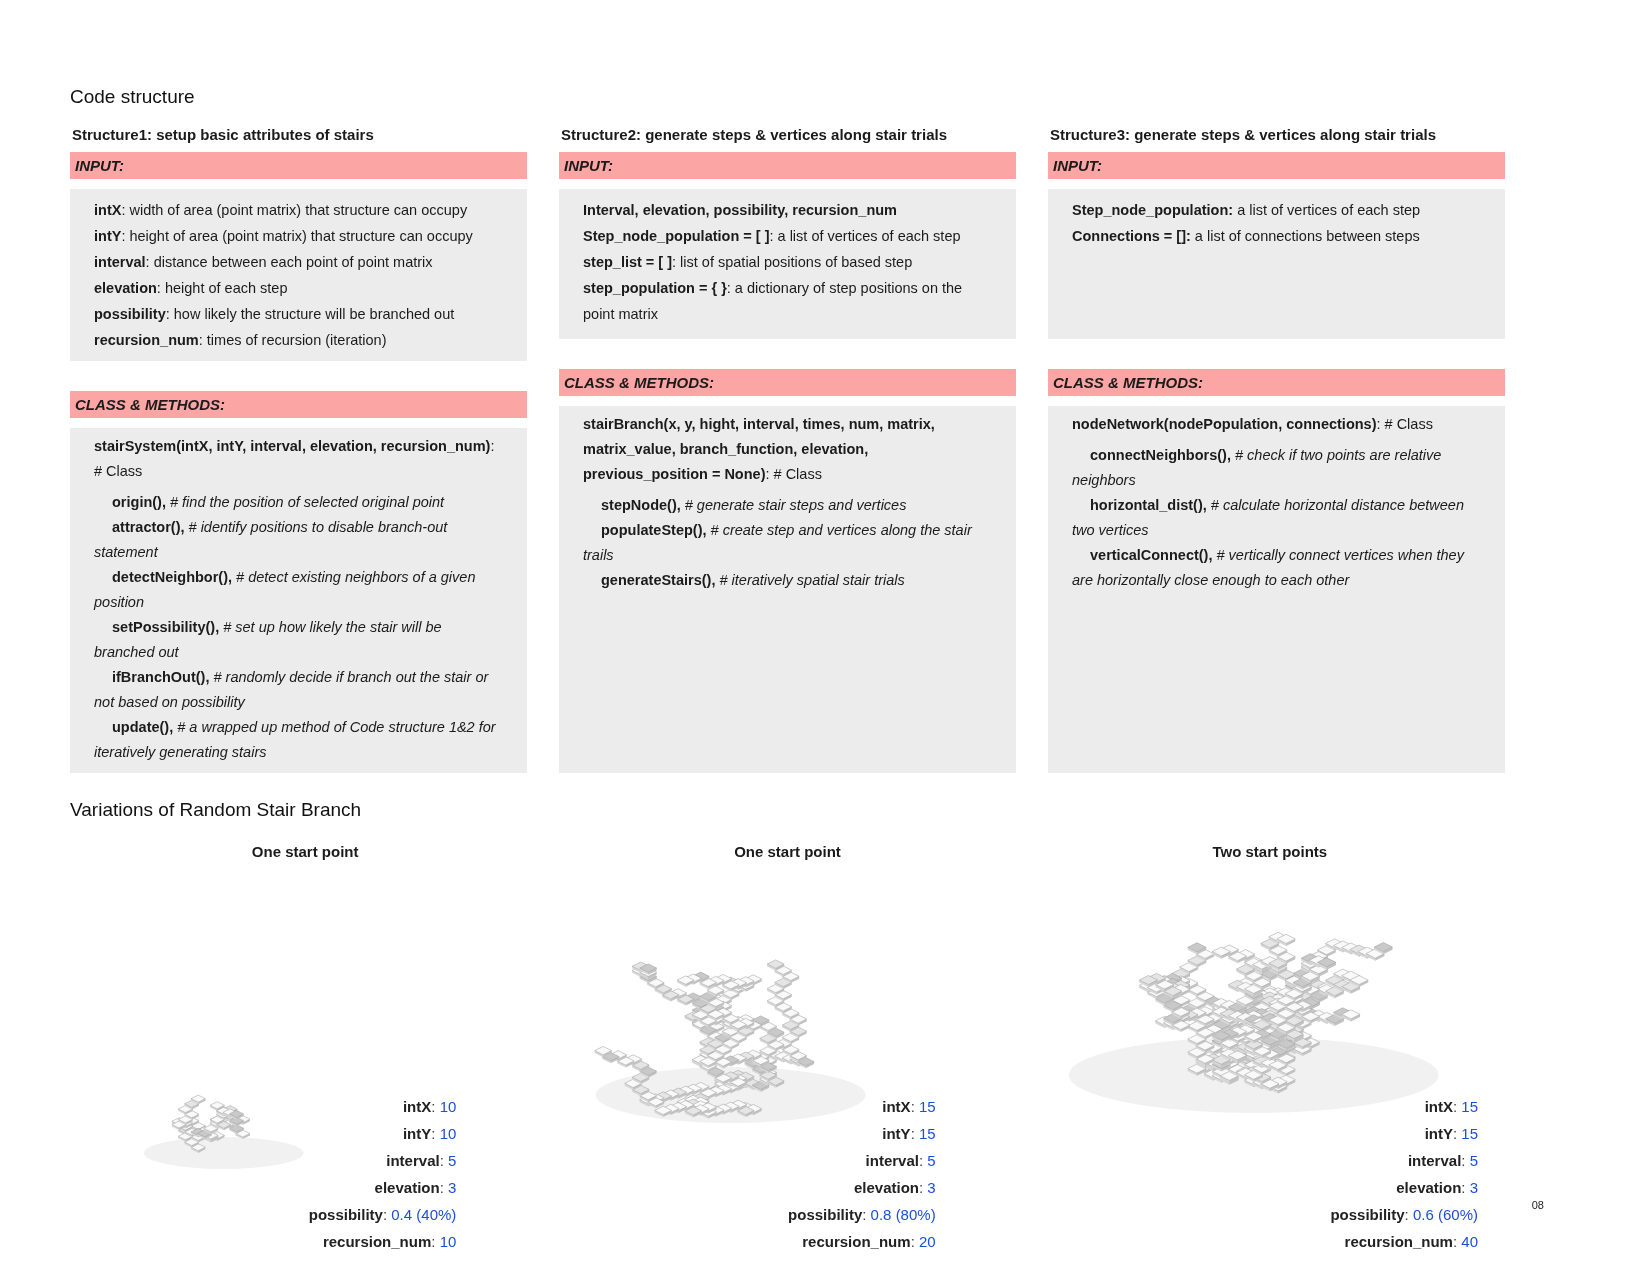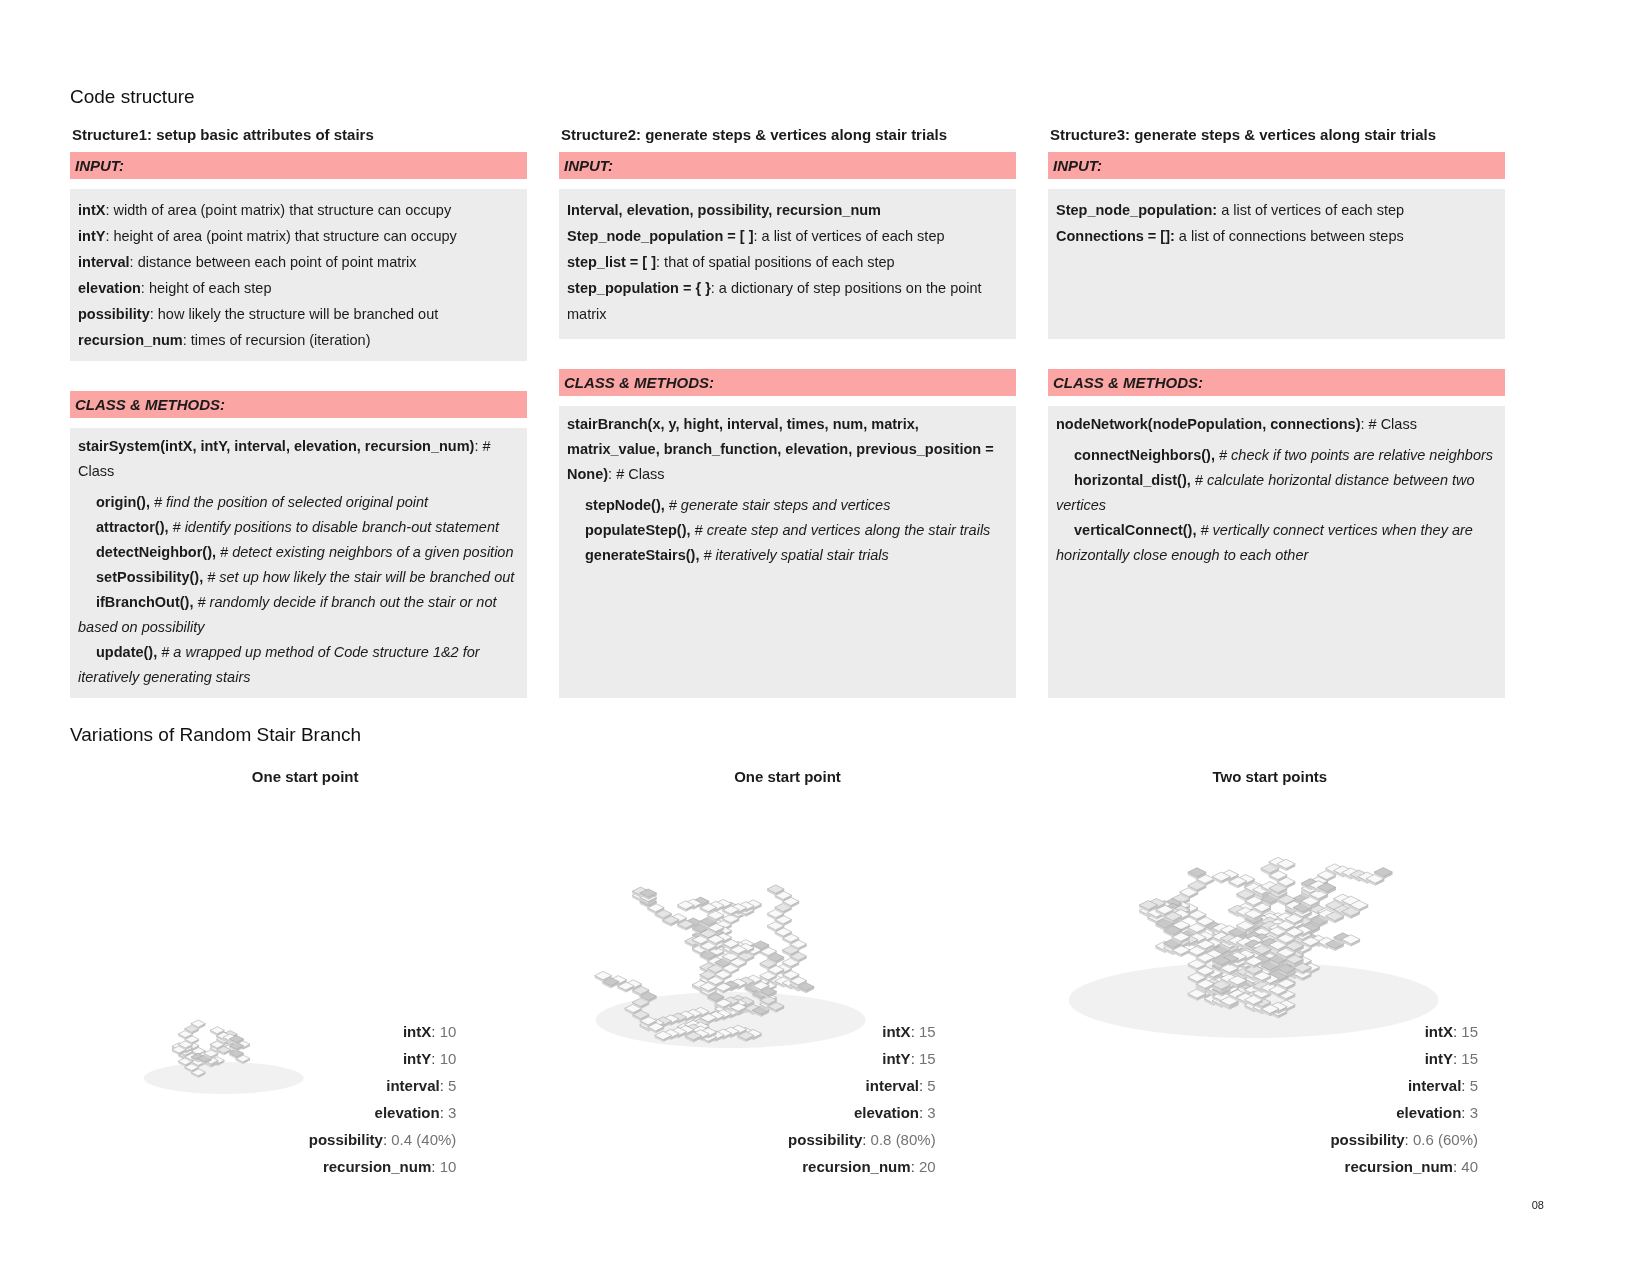--- a/index.html
+++ b/index.html
@@ -41,21 +41,21 @@
   .band-label {
     background: #fca5a5;
     font-style: italic;
     font-weight: 700;
     font-size: 15px;
     padding: 5px 5px;
     margin-bottom: 10px;
   }
   .band-content {
     background: #ececec;
-    padding: 8px 8px;
+    padding: 8px 24px;
     font-size: 14.5px;
     line-height: 26px;
   }
   .input-content { min-height: 150px; }
   .spacer { height: 30px; }
   .methods-content { flex: 1; line-height: 25px; padding-top: 6px; }
   .input-line b, .class-line b, .method-line b { font-weight: 700; }
   .method-line { text-indent: 18px; }
   .method-line i { font-style: italic; font-weight: 400; }
   .class-line { margin-bottom: 6px; }
@@ -85,21 +85,21 @@
     text-align: right;
     font-size: 15px;
     line-height: 27px;
     z-index: 2;
   }
   .variation-cell:nth-child(1) .params { right: 84px; }
   .variation-cell:nth-child(2) .params { right: 87px; }
   .variation-cell:nth-child(3) .params { right: 27px; }
   .param-label { font-weight: 700; color: #222; }
   .param-label::after { content: ": "; font-weight: 400; color: #444; white-space: pre; }
-  .param-value { color: #737373; }
+  .param-value { color: #1d4ed8; }
 
   .page-number {
     position: absolute;
     right: 106px;
     bottom: 64px;
     font-size: 11px;
     color: #222;
   }
 </style>
 </head>
@@ -134,21 +134,21 @@
         <p class="method-line"><b>update(),</b> <i># a wrapped up method of Code structure 1&amp;2 for iteratively generating stairs</i></p>
       </div>
     </section>
 
     <section class="structure-col">
       <h3 class="structure-title">Structure2: generate steps &amp; vertices along stair trials</h3>
       <div class="band-label">INPUT:</div>
       <div class="band-content input-content">
         <p class="input-line"><b>Interval, elevation, possibility, recursion_num</b><span></span></p>
         <p class="input-line"><b>Step_node_population = [ ]</b><span>: a list of vertices of each step</span></p>
-        <p class="input-line"><b>step_list = [ ]</b><span>: that of spatial positions of each step</span></p>
+        <p class="input-line"><b>step_list = [ ]</b><span>: list of spatial positions of based step</span></p>
         <p class="input-line"><b>step_population = { }</b><span>: a dictionary of step positions on the point matrix</span></p>
       </div>
       <div class="spacer"></div>
       <div class="band-label">CLASS &amp; METHODS:</div>
       <div class="band-content methods-content">
         <p class="class-line"><b>stairBranch(x, y, hight, interval, times, num, matrix, matrix_value, branch_function, elevation, previous_position = None)</b><span>: # Class</span></p>
         <p class="method-line"><b>stepNode(),</b> <i># generate stair steps and vertices</i></p>
         <p class="method-line"><b>populateStep(),</b> <i># create step and vertices along the stair trails</i></p>
         <p class="method-line"><b>generateStairs(),</b> <i># iteratively spatial stair trials</i></p>
       </div>

